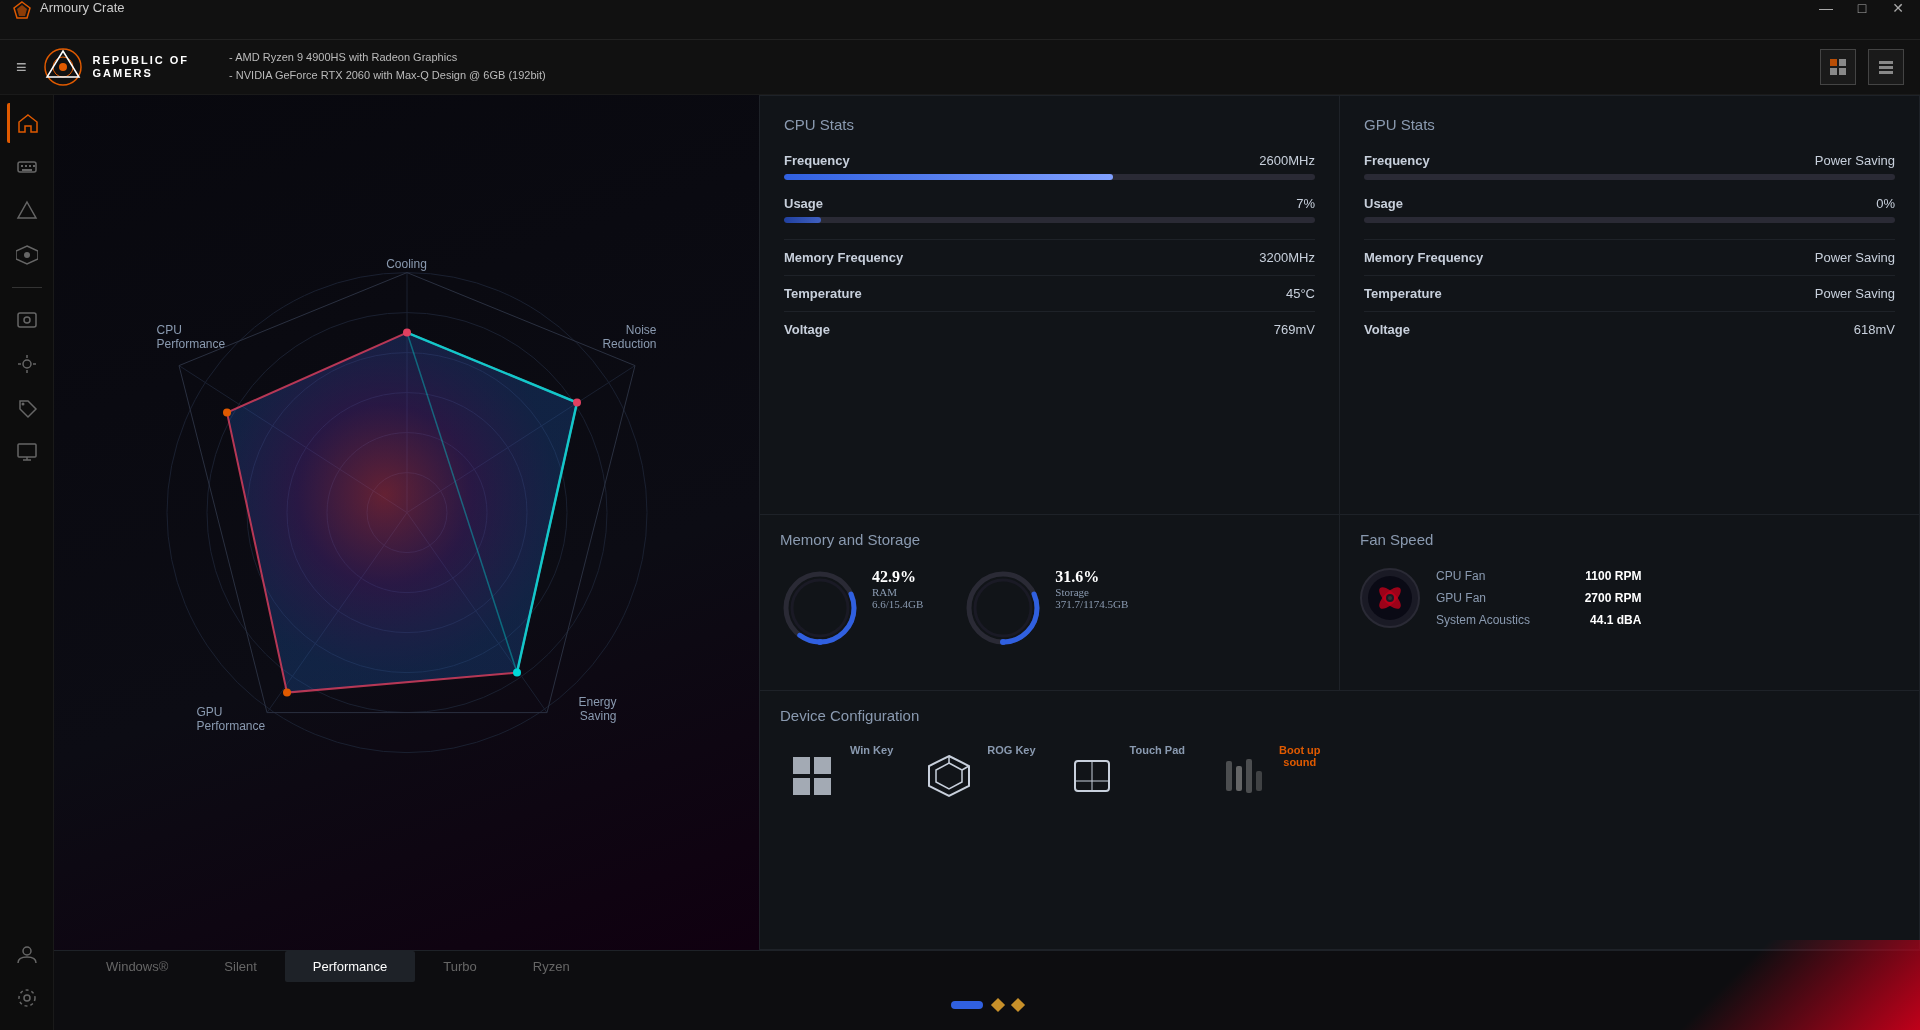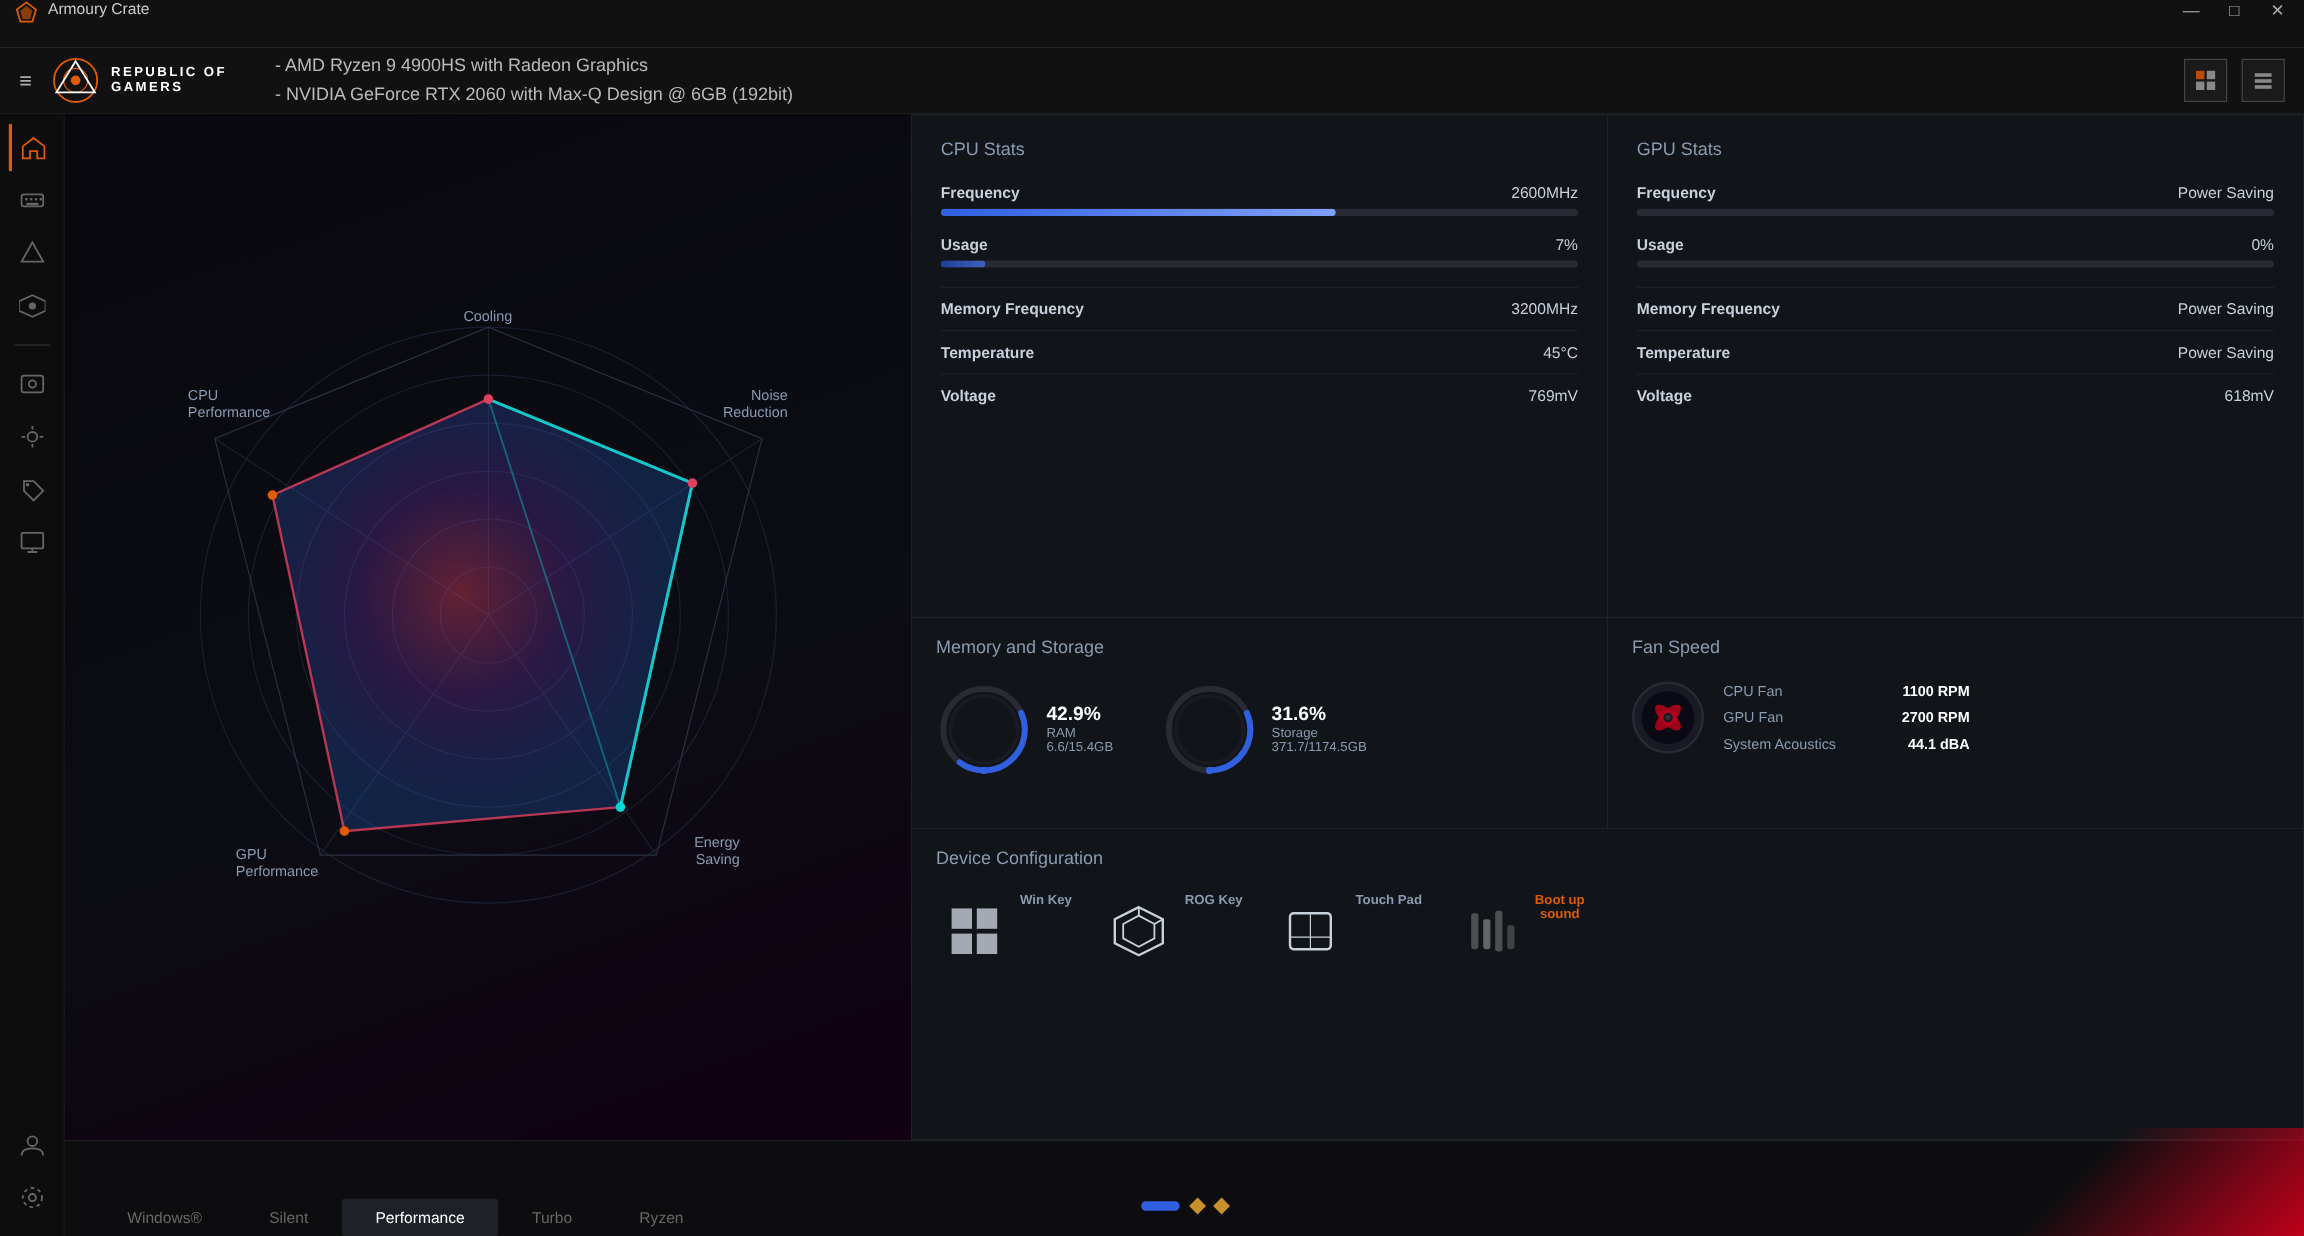--- a/index.html
+++ b/index.html
@@ -70,21 +70,21 @@
       margin-right: 10px;
     }
     .rog-text {
       font-size: 11px;
       font-weight: bold;
       letter-spacing: 2px;
       color: #fff;
       line-height: 1.2;
     }
     .system-info {
-      font-size: 15px;
+      font-size: 11px;
       color: #bbb;
       line-height: 1.6;
       margin-left: 16px;
     }
     .header-right {
       margin-left: auto;
       display: flex;
       gap: 12px;
       align-items: center;
     }
@@ -258,22 +258,22 @@
 
     
     .gauge-row {
       display: flex;
       align-items: center;
       gap: 20px;
       margin-top: 10px;
     }
     .gauge-item {
       display: flex;
-      align-items: center;
       gap: 12px;
+      font-family: Liberation Serif, serif;
     }
     .gauge-circle {
       position: relative;
       width: 80px;
       height: 80px;
     }
     .gauge-label {
       font-size: 13px;
     }
     .gauge-pct {
@@ -346,21 +346,21 @@
     .device-item.highlight .device-item-label {
       color: #e05a00;
     }
 
     
     .bottom-bar {
       height: 80px;
       background: #0d0d10;
       border-top: 1px solid #1e2228;
       display: flex;
-      align-items: flex-end;
+      align-items: flex-start;
       padding: 0 24px;
       gap: 0;
       position: relative;
     }
     .mode-tab {
       padding: 8px 28px;
       font-size: 13px;
       color: #666;
       cursor: pointer;
       border: none;

